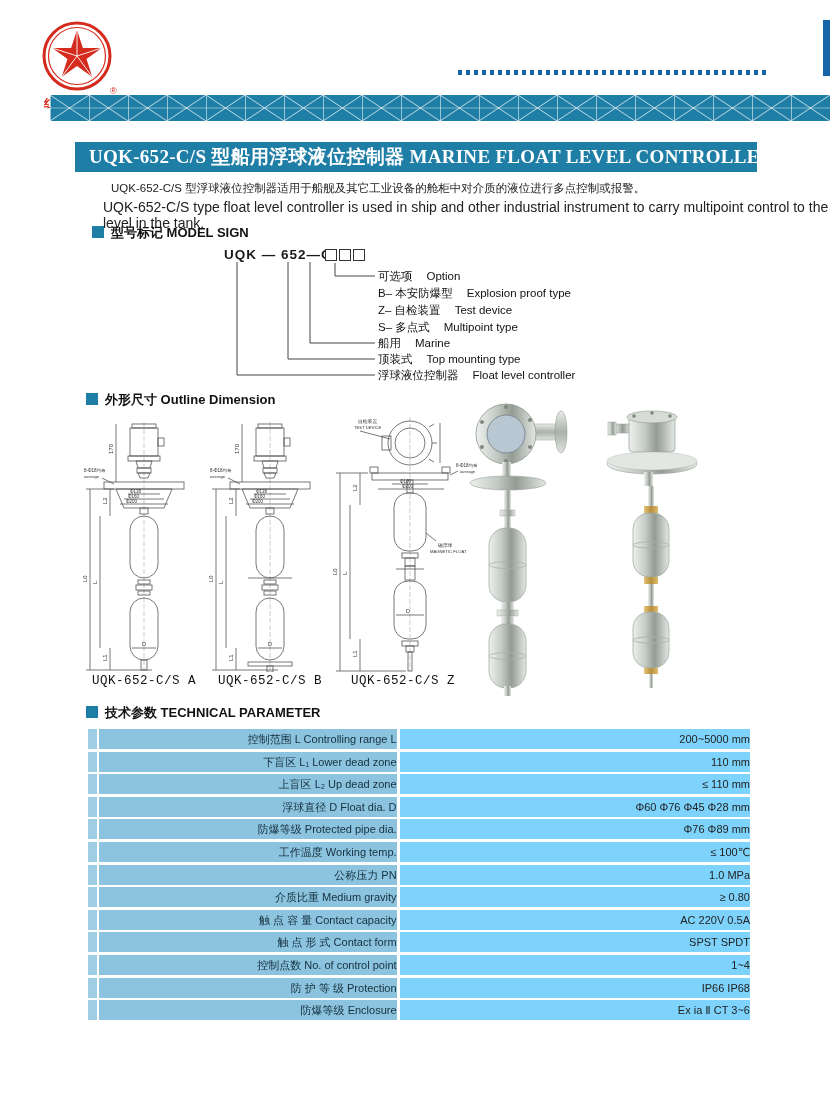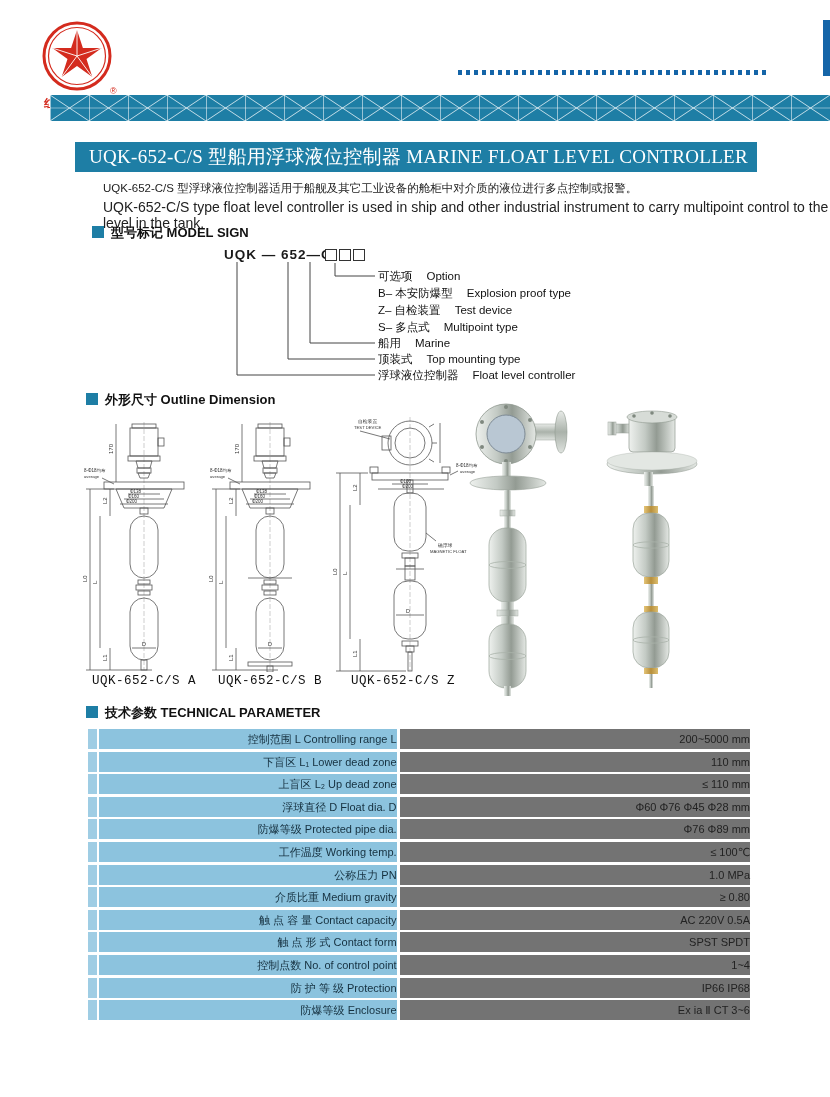--- a/index.html
+++ b/index.html
@@ -21,27 +21,27 @@
     background:repeating-linear-gradient(90deg,#1565a8 0 4px,transparent 4px 8px);
   }
   .edge-stripe{left:823px;top:20px;width:7px;height:56px;background:#1565a8;}
 
   
   .band{left:50px;top:95px;width:780px;height:26px;}
 
   
   .title-bar{
     left:75px;top:142px;width:682px;height:30px;background:#1e7ea5;
-    color:#fff;font-family:"Liberation Serif","DejaVu Serif",serif;font-weight:normal;
+    color:#fff;font-family:"Liberation Serif","DejaVu Serif",serif;font-weight:bold;
     font-size:19px;line-height:30px;padding-left:14px;box-sizing:border-box;
     letter-spacing:0.3px;white-space:nowrap;
   }
 
   
-  .intro-cn{left:103px;top:181px;font-size:11.5px;color:#222;}
+  .intro-cn{left:111px;top:181px;font-size:11.5px;color:#222;}
   .intro-en{left:103px;top:199px;font-size:14px;color:#222;}
 
   
   .sec{height:15px;font-size:13px;font-weight:bold;color:#111;line-height:14px;}
   .sec .sq{display:inline-block;width:12px;height:12px;background:#1e7ea5;margin-right:7px;vertical-align:-1px;}
   .sec-model{left:72px;top:226px;padding-left:20px;}
   .sec-outline{left:86px;top:393px;}
   .sec-params{left:86px;top:706px;}
 
   
@@ -56,21 +56,21 @@
   .drawing text{font-family:"Liberation Sans","DejaVu Sans",sans-serif;fill:#333;}
   .variant-label{top:674px;font-size:12.5px;color:#111;text-align:center;letter-spacing:0.5px;font-family:Liberation Mono, monospace;}
 
   
   .param-table{left:88px;top:729px;width:662px;text-align:right;}
   .prow{display:flex;height:20px;margin-bottom:2.6px;font-size:11px;line-height:20px;}
   .pname{
     width:330px;background:linear-gradient(to right,#9fcde4 0 9px,#ffffff 9px 11px,#8cc3de 11px);
     padding-left:27px;box-sizing:border-box;color:#15303f;white-space:nowrap;
   }
-  .pvalue{width:376px;background:#737373;margin-left:3px;padding-left:14px;box-sizing:border-box;color:#222;white-space:nowrap;}
+  .pvalue{width:376px;background:#7dd3fc;margin-left:3px;padding-left:14px;box-sizing:border-box;color:#222;white-space:nowrap;}
 </style>
 </head>
 <body>
 
 <div class="page">
 
   <svg class="abs" style="left:32px;top:16px;" width="100" height="80" viewBox="0 0 100 80">
     <circle cx="45" cy="40" r="33" fill="#fff" stroke="#d42b1e" stroke-width="3"></circle>
     <circle cx="45" cy="40" r="28.5" fill="#fff" stroke="#d42b1e" stroke-width="1.2"></circle>
     <polygon points="45,14 50.9,31.9 69.7,32 54.5,43.1 60.3,61 45,50 29.7,61 35.5,43.1 20.3,32 39.1,31.9" fill="#d42b1e"></polygon>

